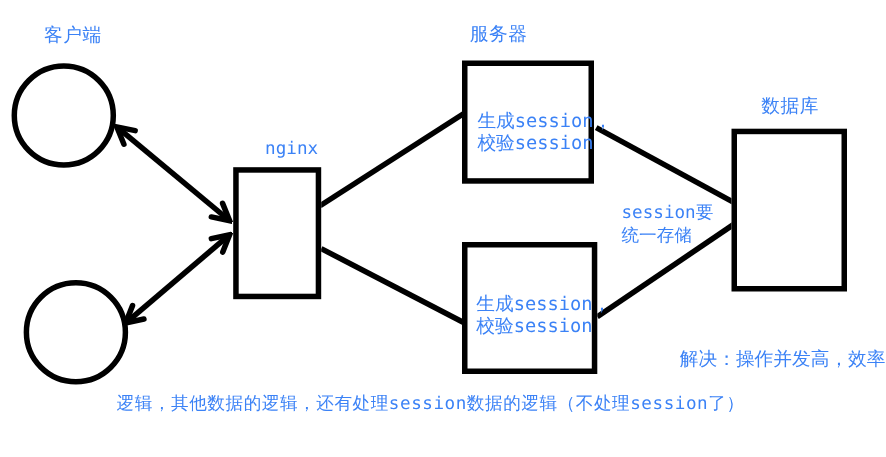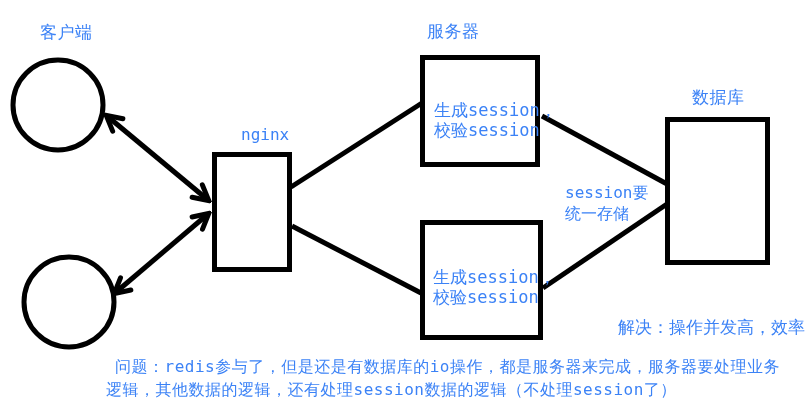--- a/index.html
+++ b/index.html
@@ -112,17 +112,16 @@
   <div class="note" style="left:565px; top:182px; font-size:16px; line-height:21px;">
     <div>session要</div>
     <div>统一存储</div>
   </div>
 
   <div class="note" style="left:618px; top:291px; line-height:24px;margin-top:24px;">
     <div>解决：操作并发高，效率</div>
   </div>
 
   <div class="footer" style="left:106px; top:355px;">
-    <div style="padding-left:9px;">问题：redis参与了，但是还是有数据库的io操作，都是服务器来完成，服务器要处理业务</div>
     <div>逻辑，其他数据的逻辑，还有处理session数据的逻辑（不处理session了）</div>
   </div>
 
 </div>
 
 </body></html>

